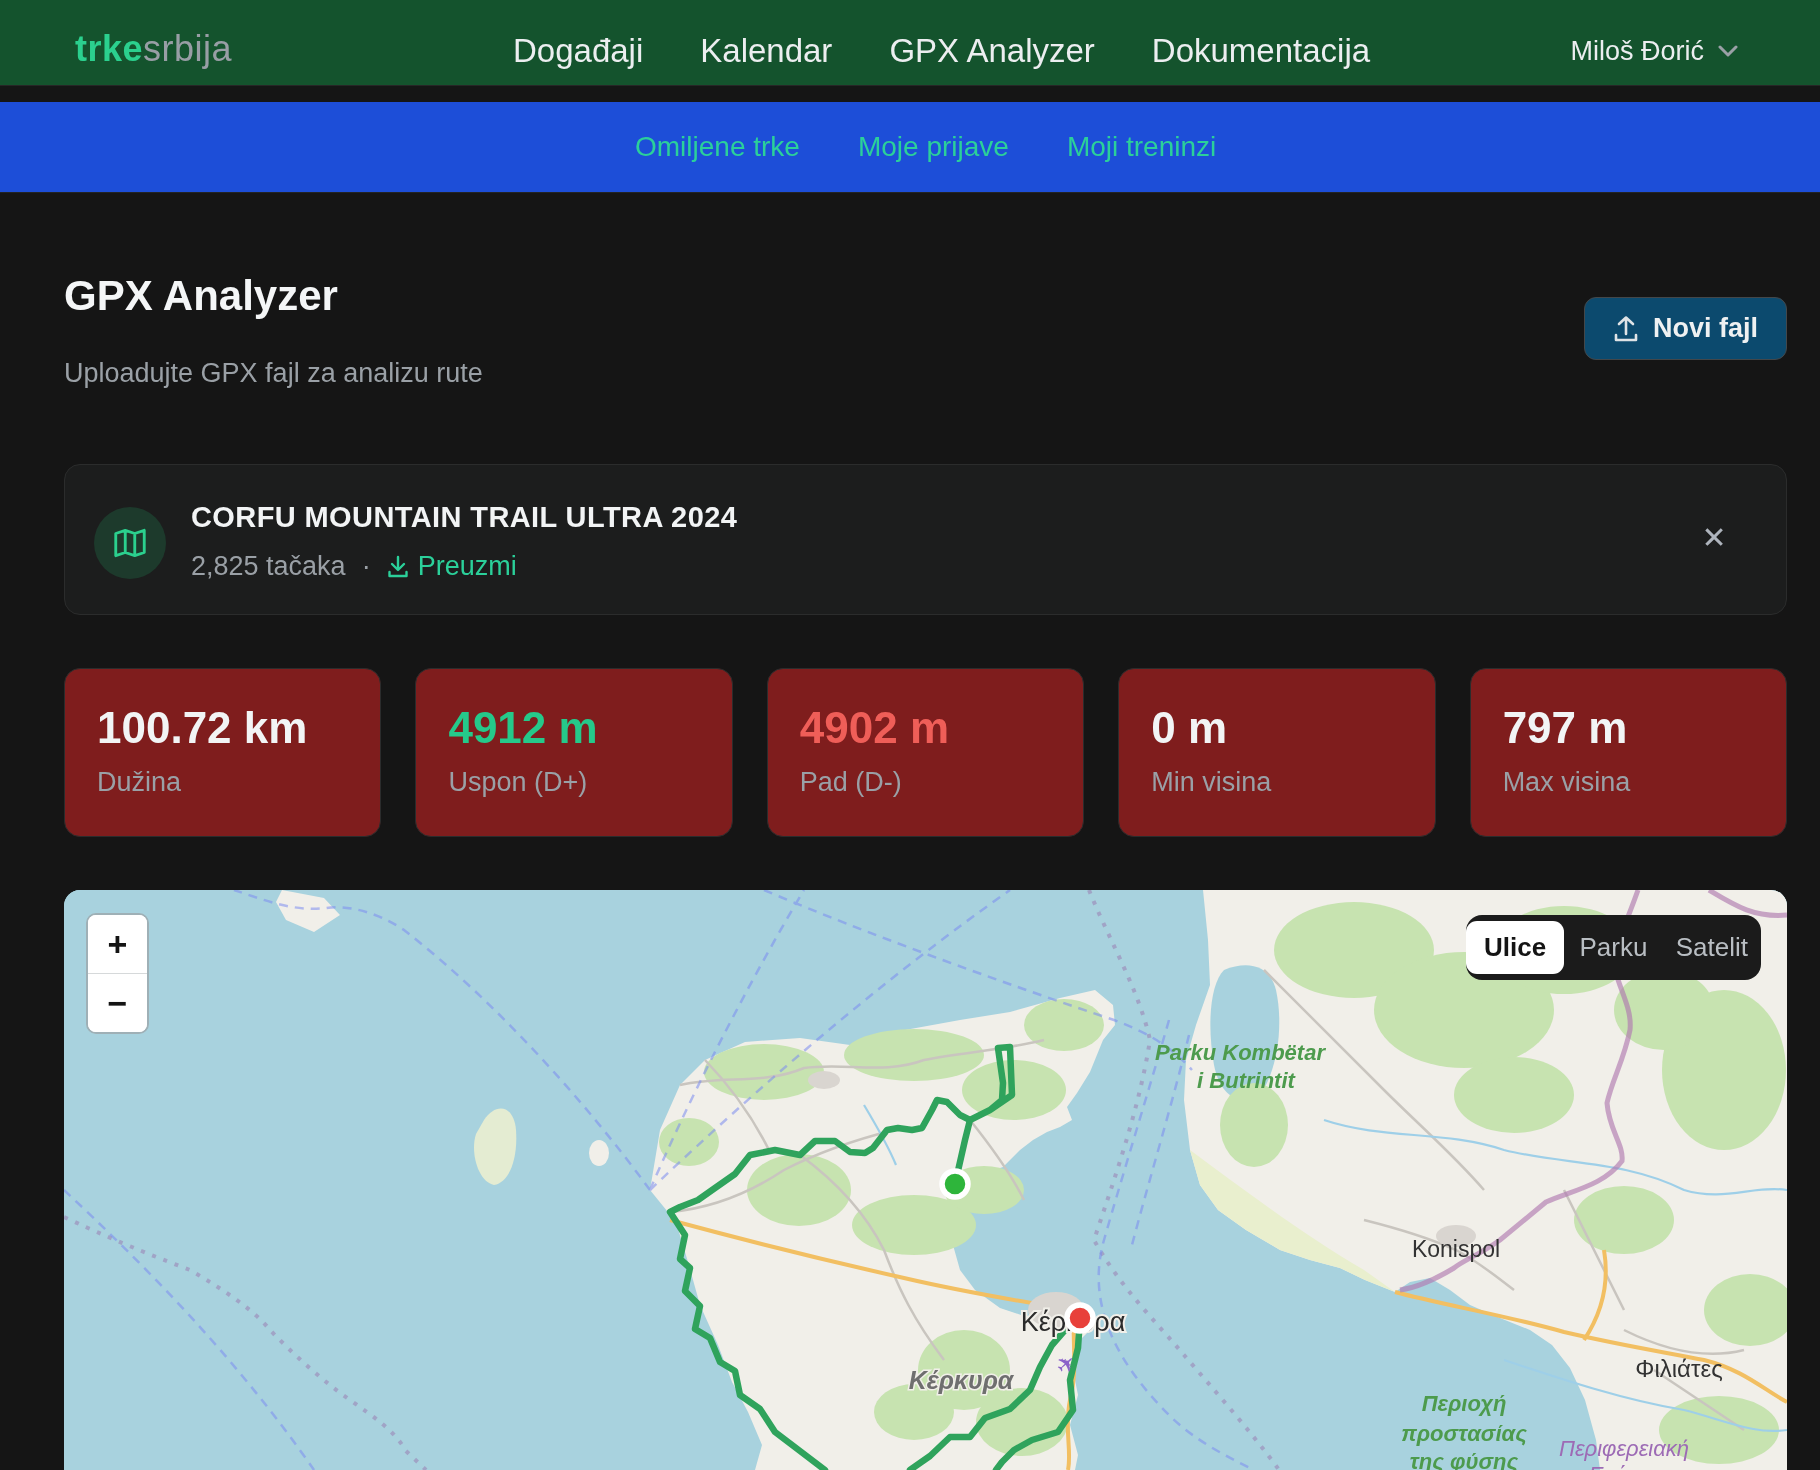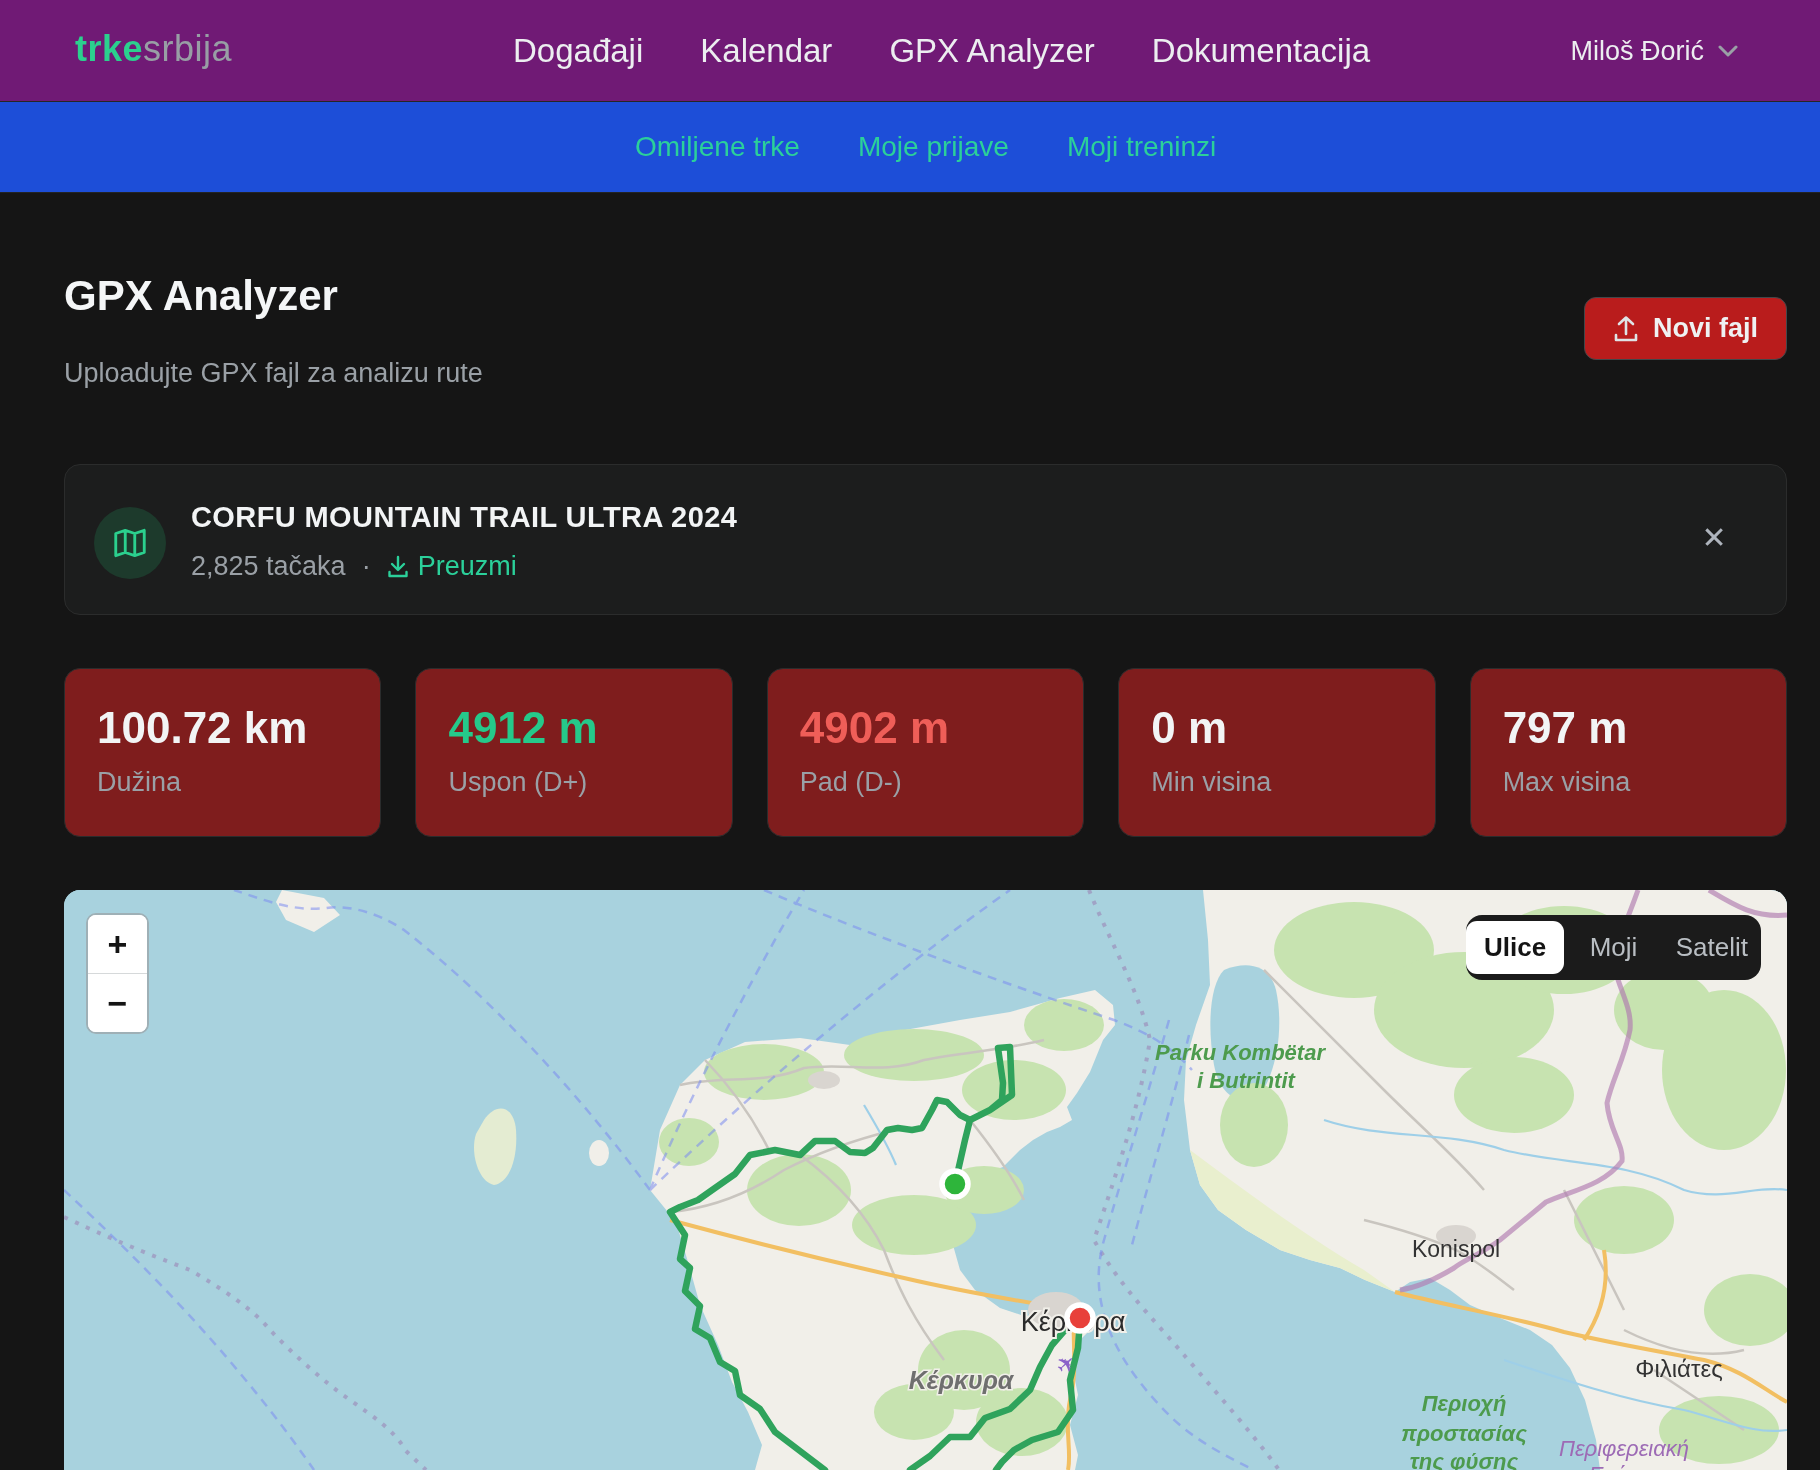--- a/index.html
+++ b/index.html
@@ -6,22 +6,22 @@
   html,body { width:1820px; height:1470px; }
   body {
     background:#151515;
     font-family:"Liberation Sans", sans-serif;
     color:#eceef0;
     position:relative;
     overflow:hidden;
   }
   
   .topbar {
-    position:absolute; left:0; top:0; width:1820px; height:102px;
-    background:#701a75; border-bottom:1px solid #262626;
+    position:absolute; left:0; top:0; width:1820px; height:86px;
+    background:#14532d; border-bottom:1px solid #262626;
   }
   .logo { position:absolute; left:75px; top:28px; font-size:36px; letter-spacing:.5px; }
   .logo b { color:#2bd08e; font-weight:800; }
   .logo span { color:#989ea5; font-weight:300; }
   .mainnav { position:absolute; left:513px; top:0; height:102px; display:flex; align-items:center; gap:57px; }
   .mainnav a { color:#eceef0; font-size:33px; text-decoration:none; cursor:pointer; }
   .usermenu { position:absolute; right:82px; top:0; height:102px; display:flex; align-items:center; gap:14px; cursor:pointer; }
   .usermenu .uname { font-size:27px; color:#eceef0; }
   .chev { width:20px; height:12px; }
   
@@ -30,21 +30,21 @@
     background:#1d4ed8; border-bottom:1px solid #222324;
     display:flex; align-items:center; padding-left:635px; gap:58px;
   }
   .subnav a { color:#2bd09a; font-size:28px; text-decoration:none; cursor:pointer; }
   
   .pagetitle { position:absolute; left:64px; top:272px; font-size:42px; font-weight:700; color:#f4f6f7; }
   .pagesub { position:absolute; left:64px; top:358px; font-size:27px; color:#9aa0a6; }
   .newfile {
     position:absolute; right:33px; top:297px; height:63px; padding:0 28px;
     display:flex; align-items:center; gap:14px;
-    background:#b91c1c; border:1.5px solid #43474a; border-radius:12px;
+    background:#0c4a6e; border:1.5px solid #43474a; border-radius:12px;
     color:#eff1f2; font-size:27px; font-weight:600; cursor:pointer;
   }
   
   .filecard {
     position:absolute; left:64px; right:33px; top:464px; height:151px;
     background:#1c1d1d; border:1px solid #2b2c2c; border-radius:16px;
   }
   .fc-icon {
     position:absolute; left:29px; top:42px; width:72px; height:72px; border-radius:50%;
     background:#1d3a2c; display:flex; align-items:center; justify-content:center;
@@ -287,16 +287,16 @@
     <circle cx="1016" cy="428" r="13" stroke="#ffffff" stroke-width="5.5" fill="#e8403a"></circle>
   </svg>
 
   <div class="zoomctl">
     <div class="zbtn">+</div>
     <div class="zbtn">−</div>
   </div>
 
   <div class="layers">
     <div class="lay active">Ulice</div>
-    <div class="lay">Moji</div>
+    <div class="lay">Parku</div>
     <div class="lay">Satelit</div>
   </div>
 </div>
 
 </body></html>

